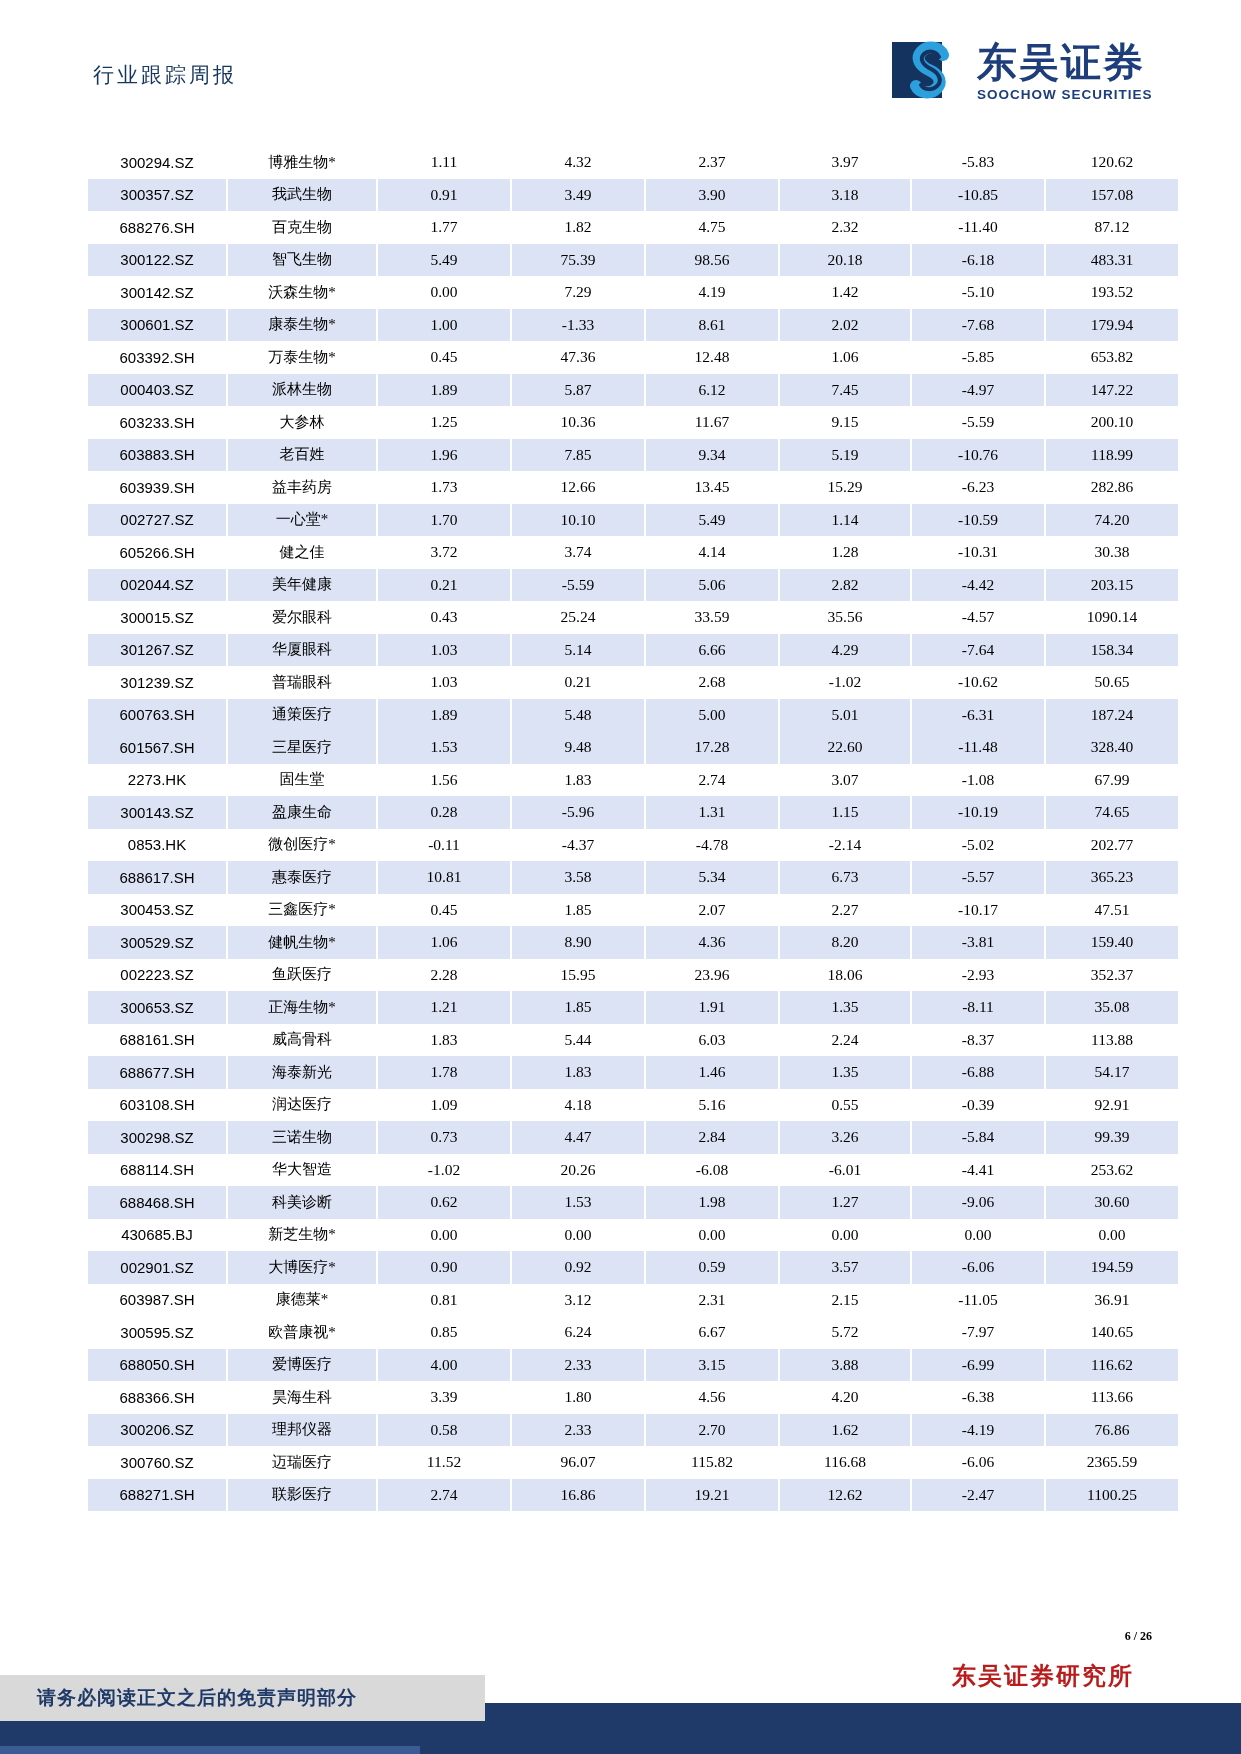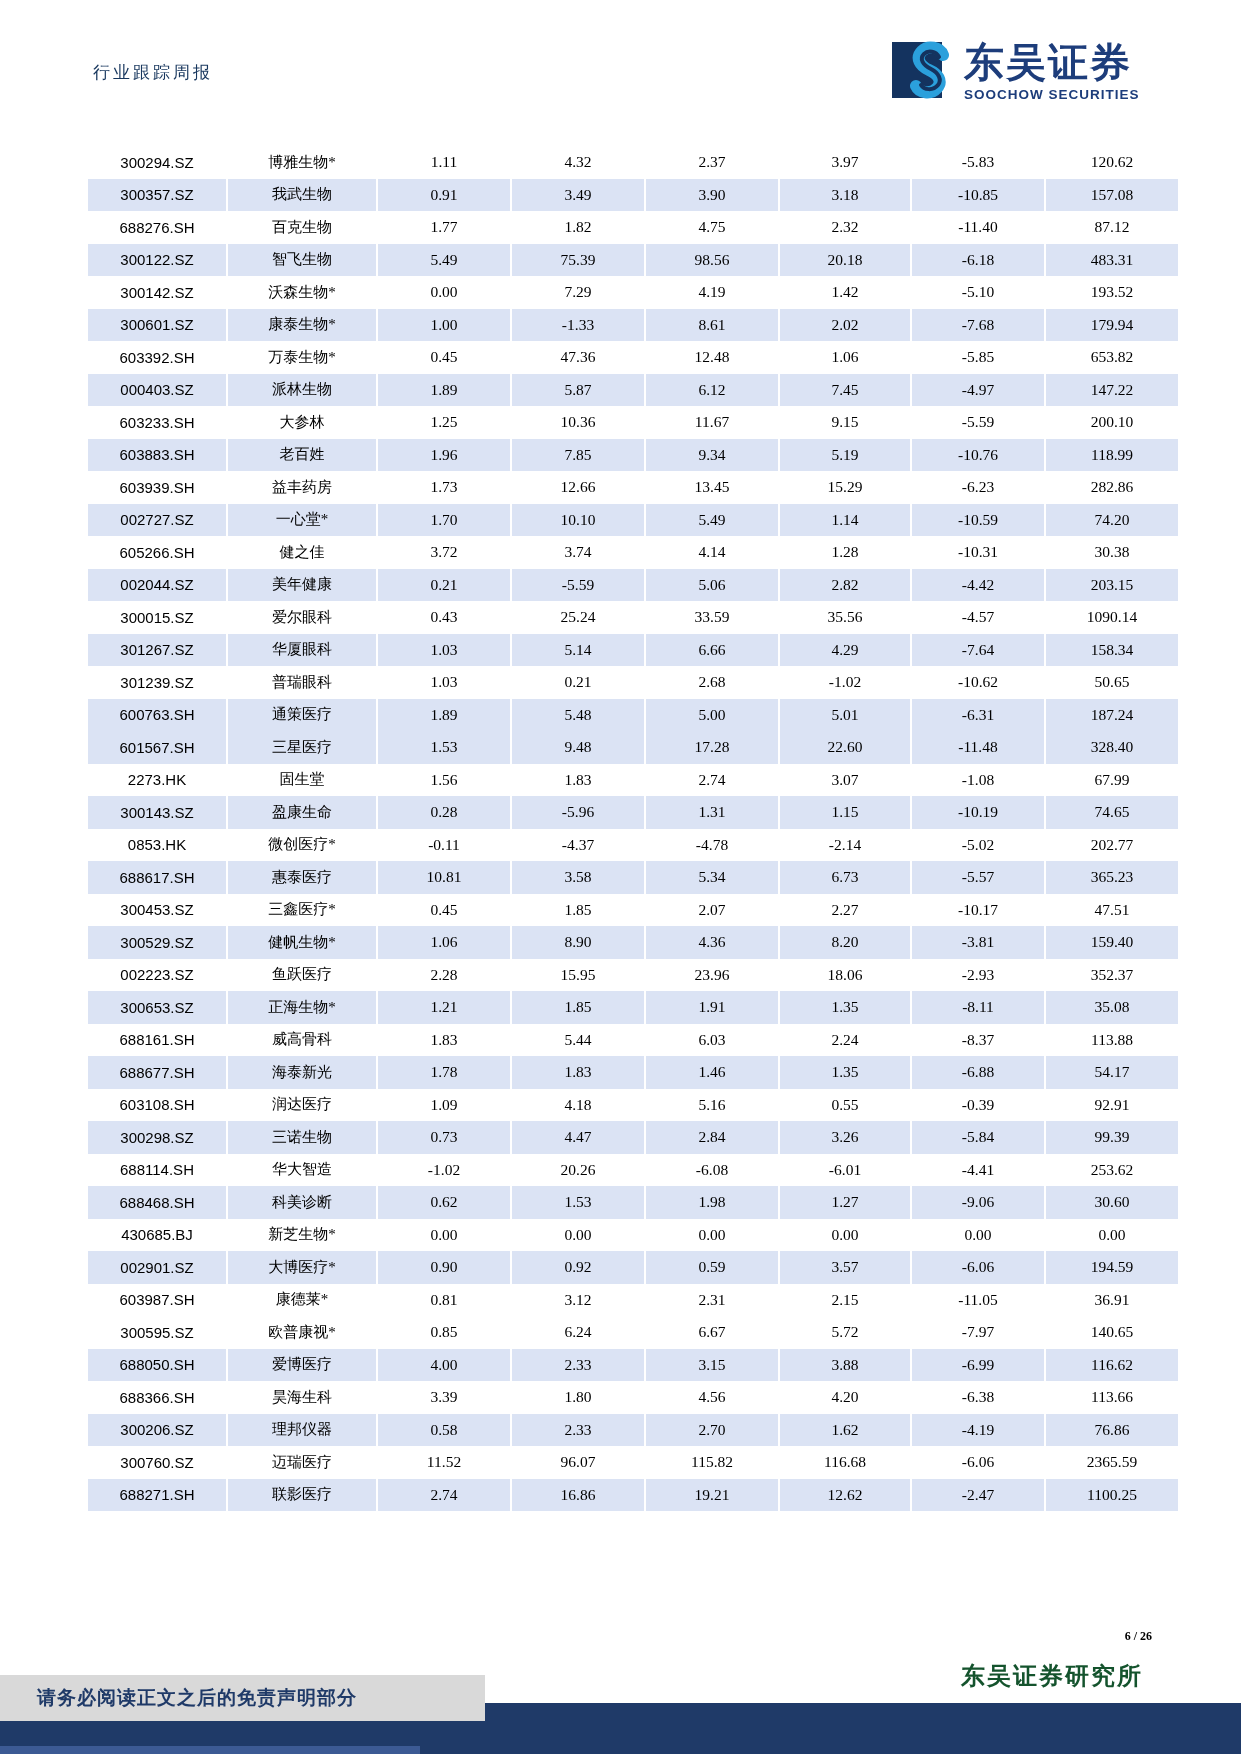--- a/index.html
+++ b/index.html
@@ -2,26 +2,26 @@
 <html><head>
 <meta charset="utf-8">
 <style>
   html,body { margin:0; padding:0; }
   body {
     width:1241px; height:1754px; position:relative; background:#ffffff;
     font-family:"Liberation Serif", serif; overflow:hidden;
     --stripe:#dbe3f4; --navy:#1d3d7b; --footer-bar:#1f3a68; --disc-bg:#d9d9d9;
   }
   .report-type {
-    position:absolute; left:93px; top:61px; font-size:17px; color:#17365d;
+    position:absolute; left:93px; top:61px; font-size:21px; color:#17365d;
     letter-spacing:3px; font-family:"Liberation Serif", serif;
   }
   .logo { position:absolute; left:892px; top:40px; display:flex; align-items:flex-start; }
   .logo-mark { width:72px; height:60px; }
-  .logo-text { display:flex; flex-direction:column; }
+  .logo-text { margin-left:13px; display:flex; flex-direction:column; }
   .brand-cn {
     font-size:40px; line-height:46px; font-weight:bold; color:var(--navy);
     letter-spacing:2px; font-family:"Liberation Serif", serif; white-space:nowrap;
   }
   .brand-en {
     font-size:13.5px; font-weight:bold; color:var(--navy); letter-spacing:1px;
     font-family:"Liberation Sans", sans-serif; margin-top:1px; white-space:nowrap;
   }
   .stock-table { position:absolute; left:88px; top:146px; width:1090px; }
   .trow { display:flex; height:32.5px; }
@@ -34,22 +34,22 @@
   .c0 { width:140px; font-family:"Liberation Sans", sans-serif; }
   .c1 { width:150px; font-family:"Liberation Serif", serif; }
   .c2 { width:134px; } .c3 { width:134px; } .c4 { width:134px; }
   .c5 { width:132px; } .c6 { width:134px; } .c7 { width:132px; }
   .c2,.c3,.c4,.c5,.c6,.c7 { font-family:"Liberation Serif", serif; font-size:15.5px; }
   .page-number {
     position:absolute; left:1040px; top:1629px; width:112px; text-align:right;
     font-size:12px; font-weight:bold; color:#000; font-family:"Liberation Serif", serif;
   }
   .institute {
-    position:absolute; left:952px; top:1660px; width:200px; text-align:center;
-    font-size:24px; font-weight:bold; color:#14532d; letter-spacing:2px;
+    position:absolute; left:952px; top:1660px; width:200px; 
+    font-size:24px; font-weight:bold; color:#b91c1c; letter-spacing:2px;
     font-family:"Liberation Serif", serif; white-space:nowrap;
   }
   .footer-bar { position:absolute; left:0; top:1703px; width:1241px; height:51px; background:var(--footer-bar); }
   .footer-bar-accent { position:absolute; left:0; top:1746px; width:420px; height:8px; background:#3c5a94; }
   .disclaimer-box {
     position:absolute; left:0; top:1675px; width:485px; height:46px; background:var(--disc-bg);
     display:flex; align-items:center; padding-left:37px; box-sizing:border-box;
   }
   .disclaimer-text {
     font-size:19px; font-weight:bold; color:#1f3a68; letter-spacing:1px;

